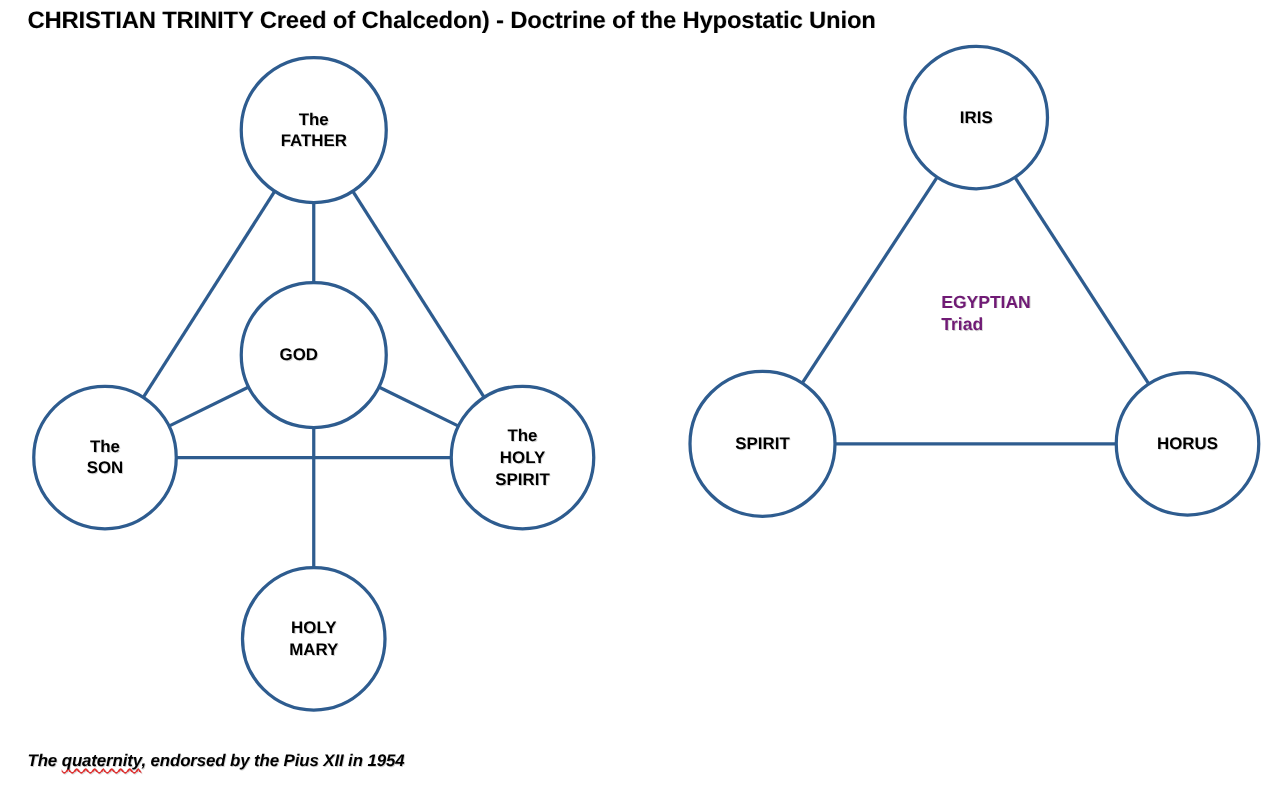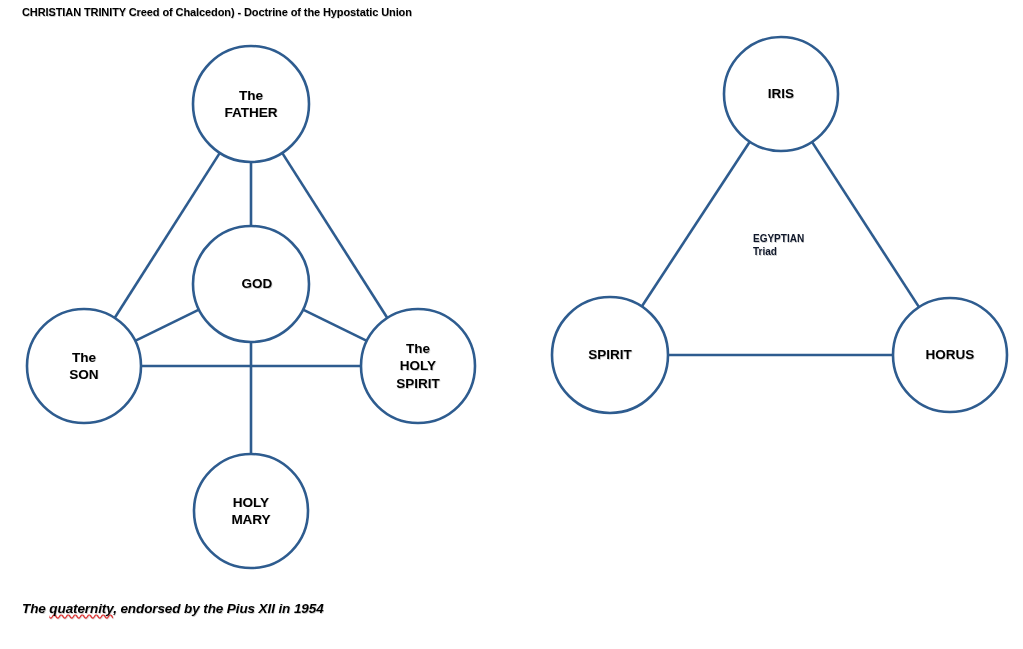--- a/index.html
+++ b/index.html
@@ -22,21 +22,21 @@
     left: 0;
     top: 0;
     width: 1023px;
     height: 649px;
   }
 
   .heading {
     position: absolute;
     left: 22px;
     top: 6px;
-    font-size: 11px;
+    font-size: 19px;
     font-weight: bold;
     letter-spacing: -0.1px;
     white-space: nowrap;
     color: #000000;
     text-shadow: 0.6px 0.6px 0 rgba(200,200,200,0.85);
   }
 
   .caption {
     position: absolute;
     left: 22px;
@@ -64,24 +64,24 @@
     font-weight: bold;
     line-height: 1.28;
     color: #000000;
     white-space: pre-line;
     pointer-events: none;
     text-shadow: 0.7px 0.7px 0 rgba(205,205,205,0.9);
   }
 
   .group-label {
     position: absolute;
-    font-size: 10px;
+    font-size: 14px;
     font-weight: bold;
     line-height: 1.30;
-    color: #0f172a;
+    color: #701a75;
     white-space: pre-line;
     text-align: left;
     text-shadow: 0.7px 0.7px 0 rgba(205,205,205,0.9);
   }
 </style>
 </head>
 <body>
 
 <div class="heading">CHRISTIAN TRINITY Creed of Chalcedon) - Doctrine of the Hypostatic Union</div>
 
@@ -106,21 +106,21 @@
       <circle cx="251" cy="511" r="57" fill="#ffffff" stroke="#2E5C8F" stroke-width="2.6"></circle>
       <circle cx="781" cy="94" r="57" fill="#ffffff" stroke="#2E5C8F" stroke-width="2.6"></circle>
       <circle cx="610" cy="355" r="58" fill="#ffffff" stroke="#2E5C8F" stroke-width="2.6"></circle>
       <circle cx="950" cy="355" r="57" fill="#ffffff" stroke="#2E5C8F" stroke-width="2.6"></circle>
     </g>
 </svg>
 
 <div id="labels-layer">
     <div class="node-label" style="left: 251px; top: 104px;">The
 FATHER</div>
-    <div class="node-label" style="left: 257px; top: 284px;">GOD</div>
+    <div class="node-label" style="left: 239px; top: 284px;">GOD</div>
     <div class="node-label" style="left: 84px; top: 366px;">The
 SON</div>
     <div class="node-label" style="left: 418px; top: 366px;">The
 HOLY
 SPIRIT</div>
     <div class="node-label" style="left: 251px; top: 511px;">HOLY
 MARY</div>
     <div class="node-label" style="left: 781px; top: 94px;">IRIS</div>
     <div class="node-label" style="left: 610px; top: 355px;">SPIRIT</div>
     <div class="node-label" style="left: 950px; top: 355px;">HORUS</div>

